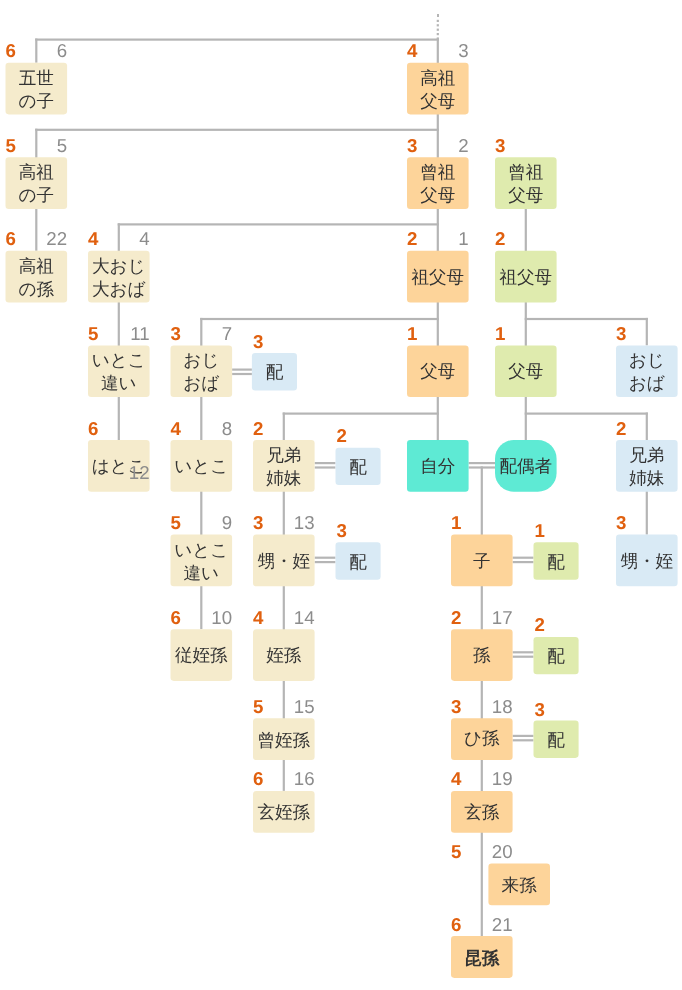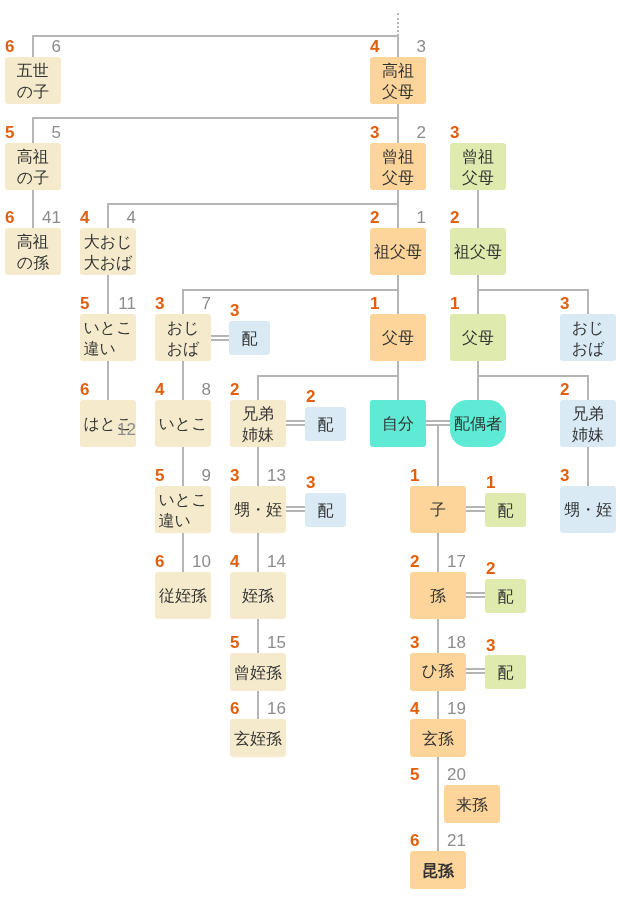--- a/index.html
+++ b/index.html
@@ -2,21 +2,21 @@
 <html><head>
 <meta charset="utf-8">
 <style>
   html, body { margin: 0; padding: 0; background: #ffffff; }
   body { width: 620px; height: 900px; position: relative; overflow: hidden;
          font-family: "DejaVu Sans", "Liberation Sans", sans-serif; }
   .ln { position: absolute; background: #b5b5b5; z-index: 1; }
   .dot { position: absolute; z-index: 1; border-left: 2px dotted #b5b5b5; width: 0; }
   .dbl { position: absolute; z-index: 1; height: 2px; border-top: 2px solid #b5b5b5; border-bottom: 2px solid #b5b5b5; }
   .box { position: absolute; z-index: 2; width: 56px; height: 47px; border-radius: 3px;
-         display: flex; align-items: center; justify-content: center; text-align: left;
+         display: flex; align-items: center; justify-content: center; text-align: center;
          font-size: 16px; line-height: 21px; color: #333; white-space: pre-line; letter-spacing: 0px; }
   .box.sm { height: 38px; }
   .box.sp { width: 41px; height: 34px; }
   .beige  { background: #f5ebcc; }
   .orange { background: #fdd49a; }
   .green  { background: #dfebae; }
   .blue   { background: #d9eaf5; }
   .yellow { background: #5eead4; }
   .deg { position: absolute; z-index: 3; font-family: "Liberation Sans", sans-serif; font-weight: bold;
          font-size: 17px; line-height: 17px; color: #e0600f; }
@@ -56,21 +56,21 @@
 <span class="num" style="left:31px;top:38px;">6</span>
 <div class="box beige" style="left:5px;top:57px;">五世
 の子</div>
 
 <span class="deg" style="left:5px;top:124px;">5</span>
 <span class="num" style="left:31px;top:124px;">5</span>
 <div class="box beige" style="left:5px;top:143px;">高祖
 の子</div>
 
 <span class="deg" style="left:5px;top:209px;">6</span>
-<span class="num" style="left:31px;top:209px;">41</span>
+<span class="num" style="left:31px;top:209px;">22</span>
 <div class="box beige" style="left:5px;top:228px;">高祖
 の孫</div>
 
 <span class="deg" style="left:80px;top:209px;">4</span>
 <span class="num" style="left:106px;top:209px;">4</span>
 <div class="box beige" style="left:80px;top:228px;">大おじ
 大おば</div>
 
 <span class="deg" style="left:80px;top:295px;">5</span>
 <span class="num" style="left:106px;top:295px;">11</span>

